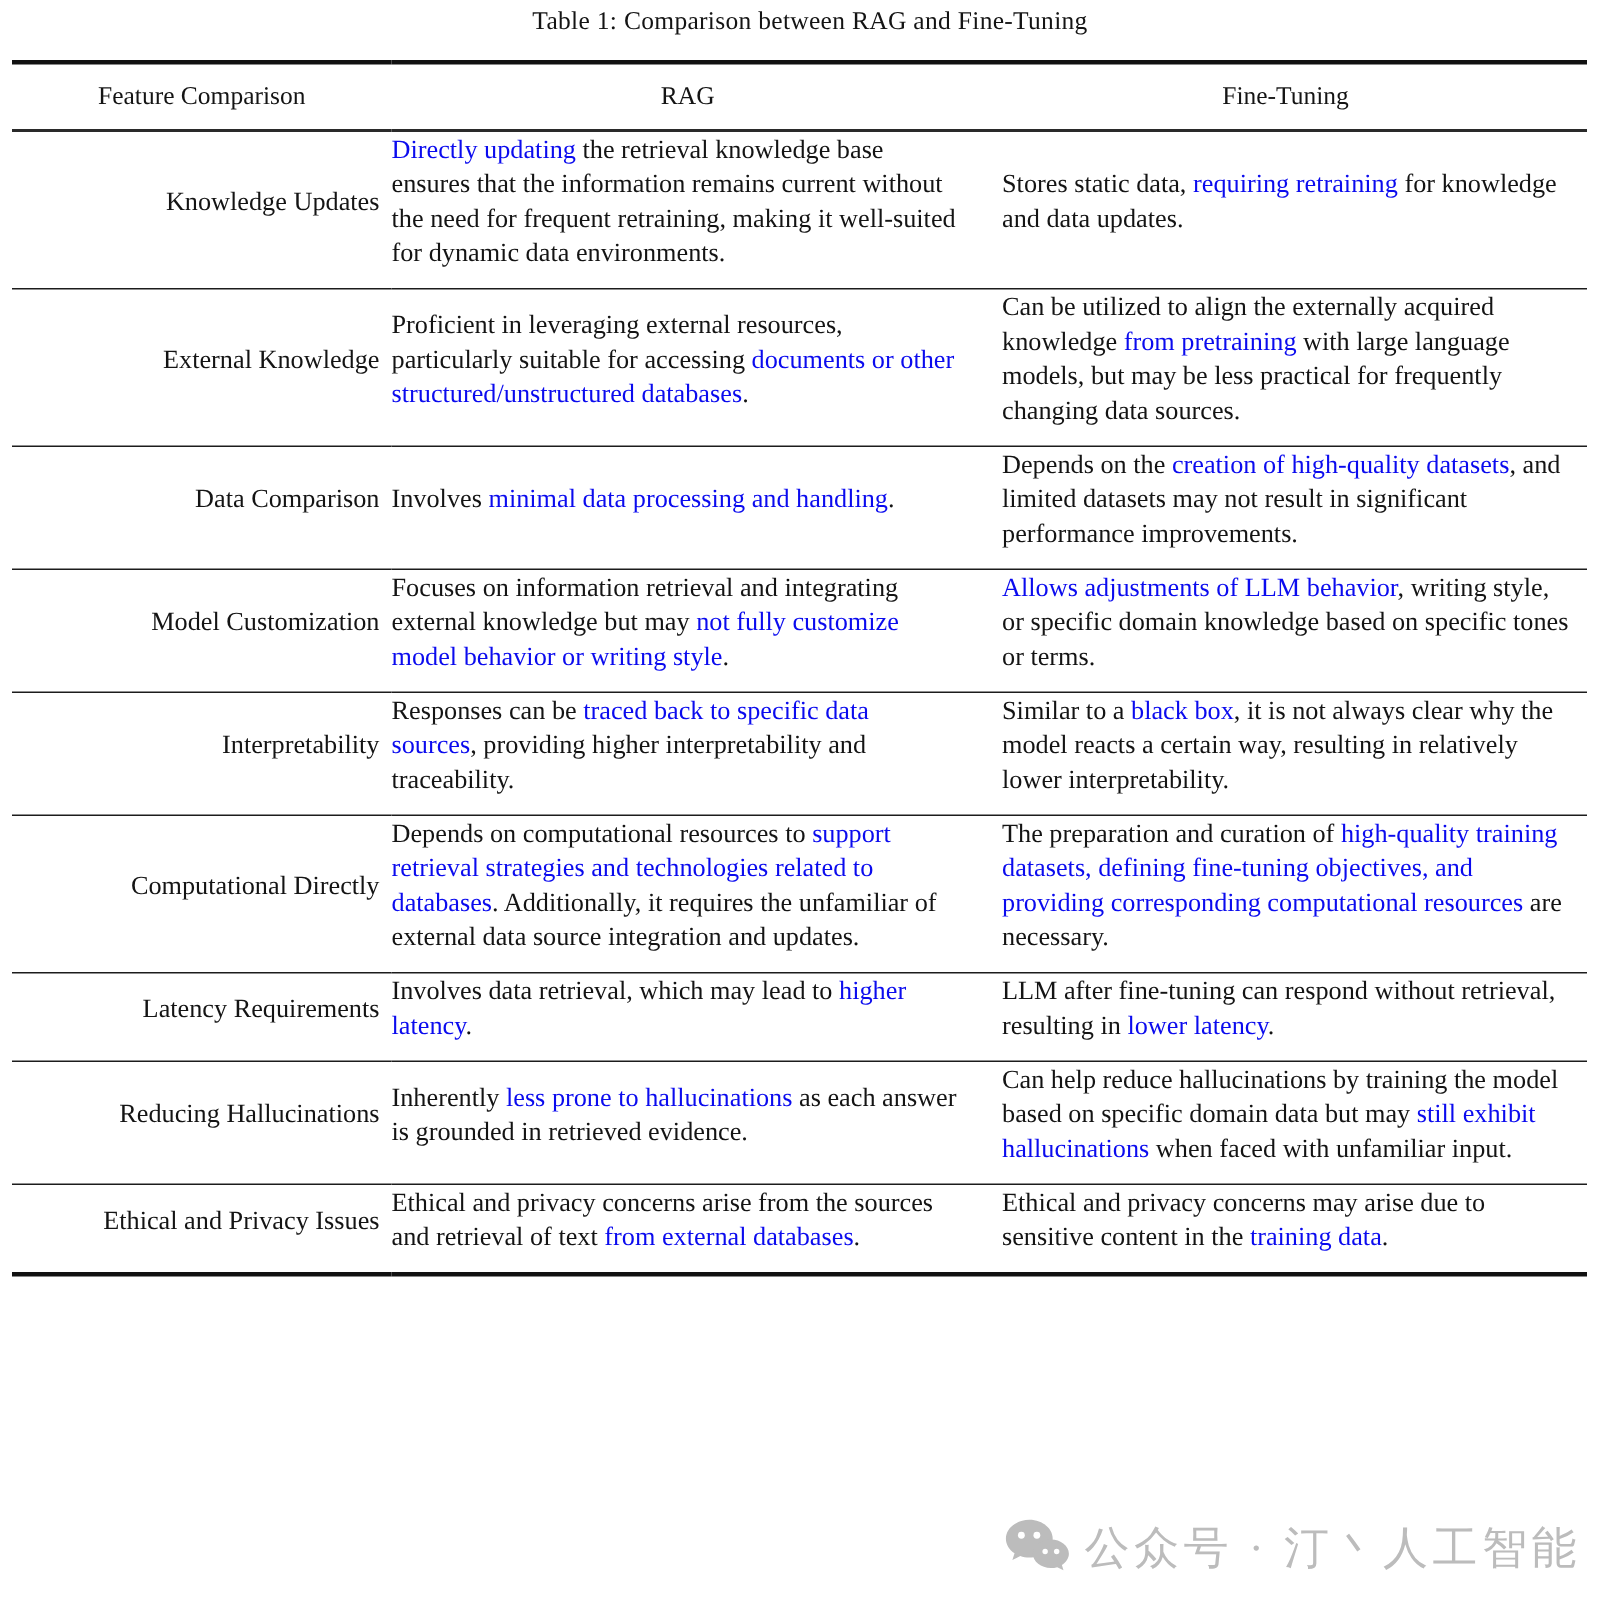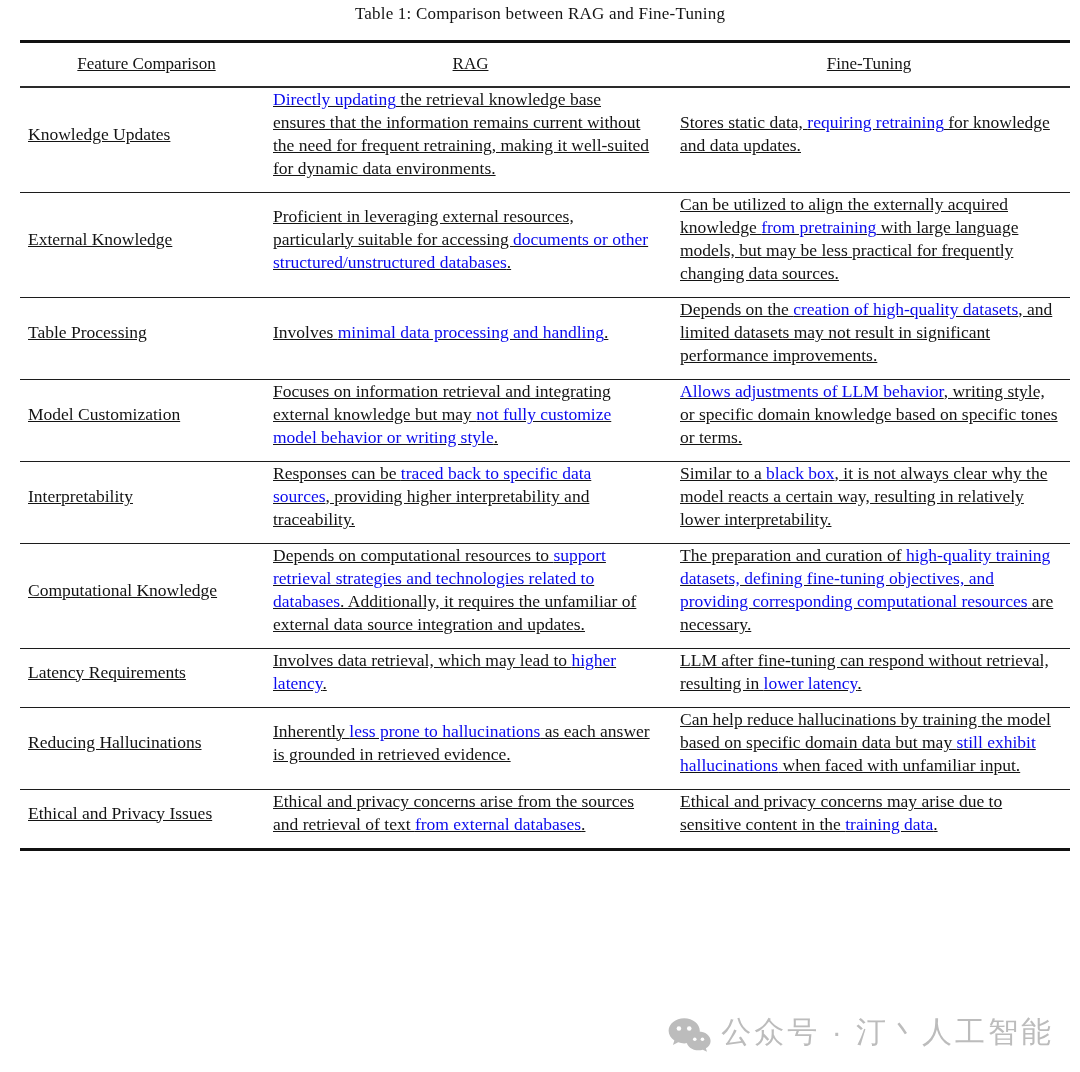--- a/index.html
+++ b/index.html
@@ -10,67 +10,66 @@
 
   .caption {
     text-align: center;
     font-size: 17px;
     padding-top: 4px;
     letter-spacing: 0.2px;
   }
 
   table.cmp {
     position: absolute;
-    left: 20px;
+    left: 8px;
     top: 40px;
     width: 1050px;
     border-collapse: collapse;
     table-layout: fixed;
     border-top: 3px solid #111111;
     border-bottom: 3px solid #111111;
     font-size: 17.5px;
-    text-decoration: underline;
   }
   col.c-feature { width: 253px; }
   col.c-rag     { width: 395px; }
   col.c-ft      { width: 402px; }
 
   thead th {
     font-weight: normal;
     font-size: 17px;
     text-align: center;
     padding: 11px 6px 12px 6px;
     border-bottom: 2px solid #2a2a2a;
   }
   tbody tr + tr td { border-top: 1.5px solid #1c1c1c; }
 
   tbody td {
     vertical-align: middle;
     padding: 0 0 12px 0;
     line-height: 23px;
   }
   td.feature {
-    text-align: left;
+    text-align: right;
     padding-left: 8px;
     padding-right: 8px;
   }
   td.rag  { padding-left: 0px;  padding-right: 16px; }
   td.ft   { padding-left: 12px; padding-right: 8px; }
 
   .link { color: #0b0bee; }
 
   .watermark {
     position: absolute;
     right: 26px;
     top: 1012px;
     display: flex;
-    align-items: flex-end;
+    align-items: flex-start;
     gap: 10px;
     color: #bcbcbc;
-    font-family: Liberation Sans, sans-serif;
+    font-family: Liberation Serif, serif;
     font-size: 30px;
     letter-spacing: 3px;
     white-space: nowrap;
   }
   .watermark svg { display: block; }
 </style>
 </head>
 <body>
 
 <div class="page">
@@ -95,36 +94,36 @@
           <td class="feature">Knowledge Updates</td>
           <td class="rag"><span class="link">Directly updating</span><span> the retrieval knowledge base ensures that the information remains current without the need for frequent retraining, making it well-suited for dynamic data environments.</span></td>
           <td class="ft"><span>Stores static data, </span><span class="link">requiring retraining</span><span> for knowledge and data updates.</span></td>
         </tr>
         <tr>
           <td class="feature">External Knowledge</td>
           <td class="rag"><span>Proficient in leveraging external resources, particularly suitable for accessing </span><span class="link">documents or other structured/unstructured databases</span><span>.</span></td>
           <td class="ft"><span>Can be utilized to align the externally acquired knowledge </span><span class="link">from pretraining</span><span> with large language models, but may be less practical for frequently changing data sources.</span></td>
         </tr>
         <tr>
-          <td class="feature">Table Processing</td>
+          <td class="feature">Data Comparison</td>
           <td class="rag"><span>Involves </span><span class="link">minimal data processing and handling</span><span>.</span></td>
           <td class="ft"><span>Depends on the </span><span class="link">creation of high-quality datasets</span><span>, and limited datasets may not result in significant performance improvements.</span></td>
         </tr>
         <tr>
           <td class="feature">Model Customization</td>
           <td class="rag"><span>Focuses on information retrieval and integrating external knowledge but may </span><span class="link">not fully customize model behavior or writing style</span><span>.</span></td>
           <td class="ft"><span class="link">Allows adjustments of LLM behavior</span><span>, writing style, or specific domain knowledge based on specific tones or terms.</span></td>
         </tr>
         <tr>
           <td class="feature">Interpretability</td>
           <td class="rag"><span>Responses can be </span><span class="link">traced back to specific data sources</span><span>, providing higher interpretability and traceability.</span></td>
           <td class="ft"><span>Similar to a </span><span class="link">black box</span><span>, it is not always clear why the model reacts a certain way, resulting in relatively lower interpretability.</span></td>
         </tr>
         <tr>
-          <td class="feature">Computational Knowledge</td>
+          <td class="feature">Computational Directly</td>
           <td class="rag"><span>Depends on computational resources to </span><span class="link">support retrieval strategies and technologies related to databases</span><span>. Additionally, it requires the unfamiliar of external data source integration and updates.</span></td>
           <td class="ft"><span>The preparation and curation of </span><span class="link">high-quality training datasets, defining fine-tuning objectives, and providing corresponding computational resources</span><span> are necessary.</span></td>
         </tr>
         <tr>
           <td class="feature">Latency Requirements</td>
           <td class="rag"><span>Involves data retrieval, which may lead to </span><span class="link">higher latency</span><span>.</span></td>
           <td class="ft"><span>LLM after fine-tuning can respond without retrieval, resulting in </span><span class="link">lower latency</span><span>.</span></td>
         </tr>
         <tr>
           <td class="feature">Reducing Hallucinations</td>

